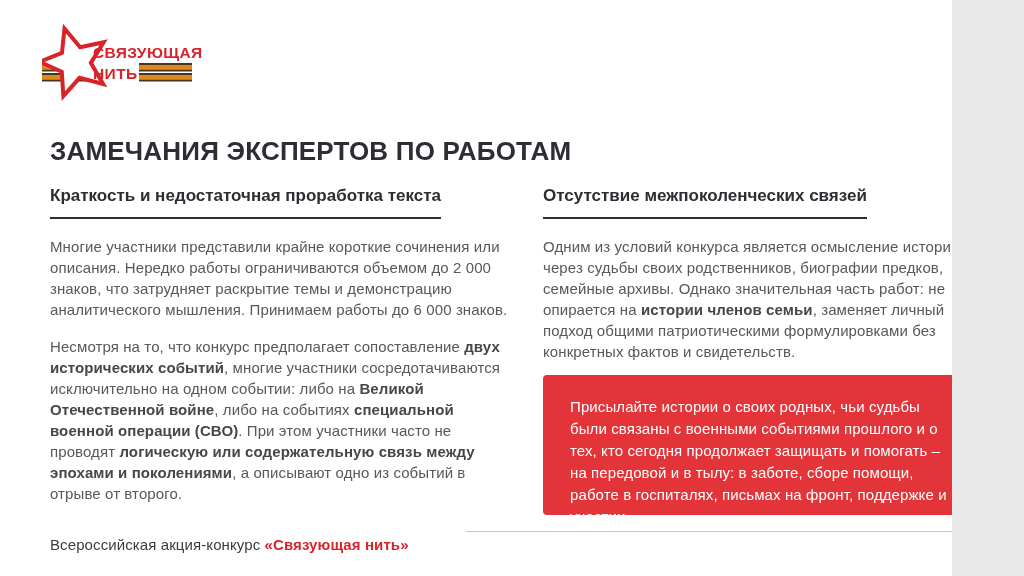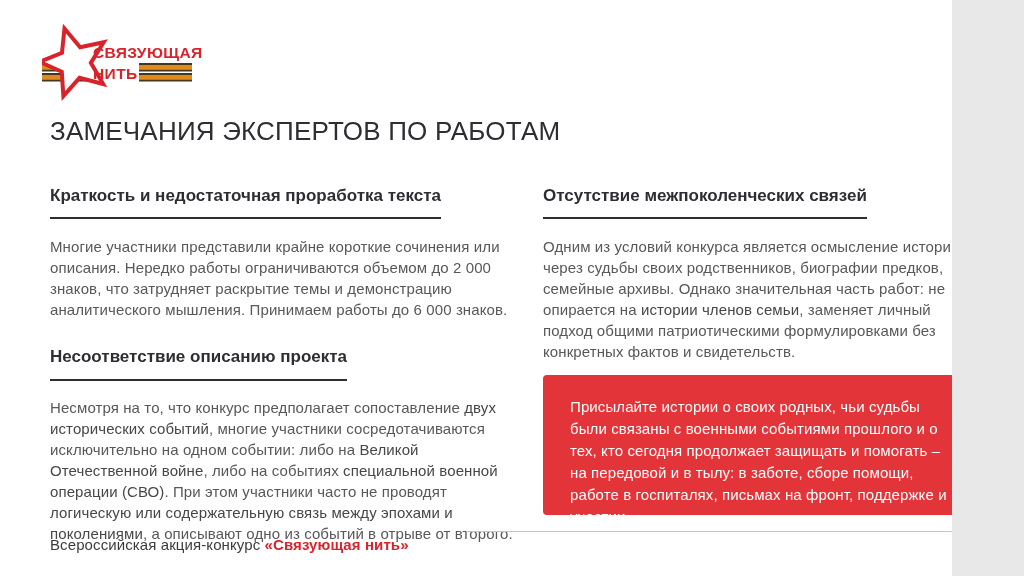--- a/index.html
+++ b/index.html
@@ -15,41 +15,41 @@
   html,body{background:#e8e8e8;}
   .slide{
     position:relative;
     width:952px;height:576px;
     background:#ffffff;
     overflow:hidden;
     font-family:"Liberation Sans", sans-serif;
   }
   .logo{position:absolute;left:42px;top:18px;width:160px;height:88px;}
   .page-title{
-    position:absolute;left:50px;top:116px;width:700px;
-    font-size:26px;font-weight:400;letter-spacing:.2px;
+    position:absolute;left:50px;top:136px;width:700px;
+    font-size:26px;font-weight:700;letter-spacing:.2px;
     color:var(--heading);
   }
   .col{position:absolute;top:186px;}
   .col-left{left:50px;width:466px;}
   .col-right{left:543px;width:440px;}
   .section-heading{
     display:inline-block;
     font-size:17px;font-weight:800;
     color:var(--heading);
     border-bottom:2px solid var(--heading);
     padding-bottom:11px;
     line-height:1.2;
   }
   .body-text{
     font-size:15px;line-height:21px;
     color:var(--body);
     letter-spacing:.1px;
   }
-  .body-text .b{font-weight:400;color:#474649;}
+  .body-text .b{font-weight:700;color:#474649;}
   .p1{margin-top:17px;}
   .h2{margin-top:27px;}
   .p2{margin-top:16px;}
   .callout{
     position:absolute;left:543px;top:375px;width:440px;height:140px;
     background:var(--callout-red);
     border-radius:4px;
     color:#ffffff;
     padding:21px 26px 0 27px;
     font-size:15px;line-height:22px;letter-spacing:.1px;
@@ -91,21 +91,20 @@
       <text class="logo-text" x="51" y="40" font-size="15.5" letter-spacing="0.4" fill="var(--red)">СВЯЗУЮЩАЯ</text>
       <text class="logo-text" x="51" y="61" font-size="15.5" letter-spacing="0.4" fill="var(--red)">НИТЬ</text>
     </svg>
   </div>
 
   <h1 class="page-title">ЗАМЕЧАНИЯ ЭКСПЕРТОВ ПО РАБОТАМ</h1>
 
   <div class="col col-left">
     <h2 class="section-heading">Краткость и недостаточная проработка текста</h2>
     <p class="body-text p1"><span>Многие участники представили крайне короткие сочинения или описания. Нередко работы ограничиваются объемом до 2&nbsp;000 знаков, что затрудняет раскрытие темы и демонстрацию аналитического мышления. Принимаем работы до 6&nbsp;000 знаков.</span></p>
-    <h2 class="section-heading h2">Несоответствие описанию проекта</h2>
     <p class="body-text p2"><span>Несмотря на то, что конкурс предполагает сопоставление </span><span class="b">двух исторических событий</span><span>, многие участники сосредотачиваются исключительно на одном событии: либо на </span><span class="b">Великой Отечественной войне</span><span>, либо на событиях </span><span class="b">специальной военной операции (СВО)</span><span>. При этом участники часто не проводят </span><span class="b">логическую или содержательную связь между эпохами и поколениями</span><span>, а описывают одно из событий в отрыве от второго.</span></p>
   </div>
 
   <div class="col col-right">
     <h2 class="section-heading">Отсутствие межпоколенческих связей</h2>
     <p class="body-text p1"><span>Одним из условий конкурса является осмысление истории через судьбы своих родственников, биографии предков, семейные архивы. Однако значительная часть работ: не опирается на </span><span class="b">истории членов семьи</span><span>, заменяет личный подход общими патриотическими формулировками без конкретных фактов и свидетельств.</span></p>
   </div>
 
   <div class="callout">
     <span>Присылайте истории о своих родных, чьи судьбы были связаны с военными событиями прошлого и о тех, кто сегодня продолжает защищать и помогать – на передовой и в тылу: в заботе, сборе помощи, работе в госпиталях, письмах на фронт, поддержке и участии.</span>

